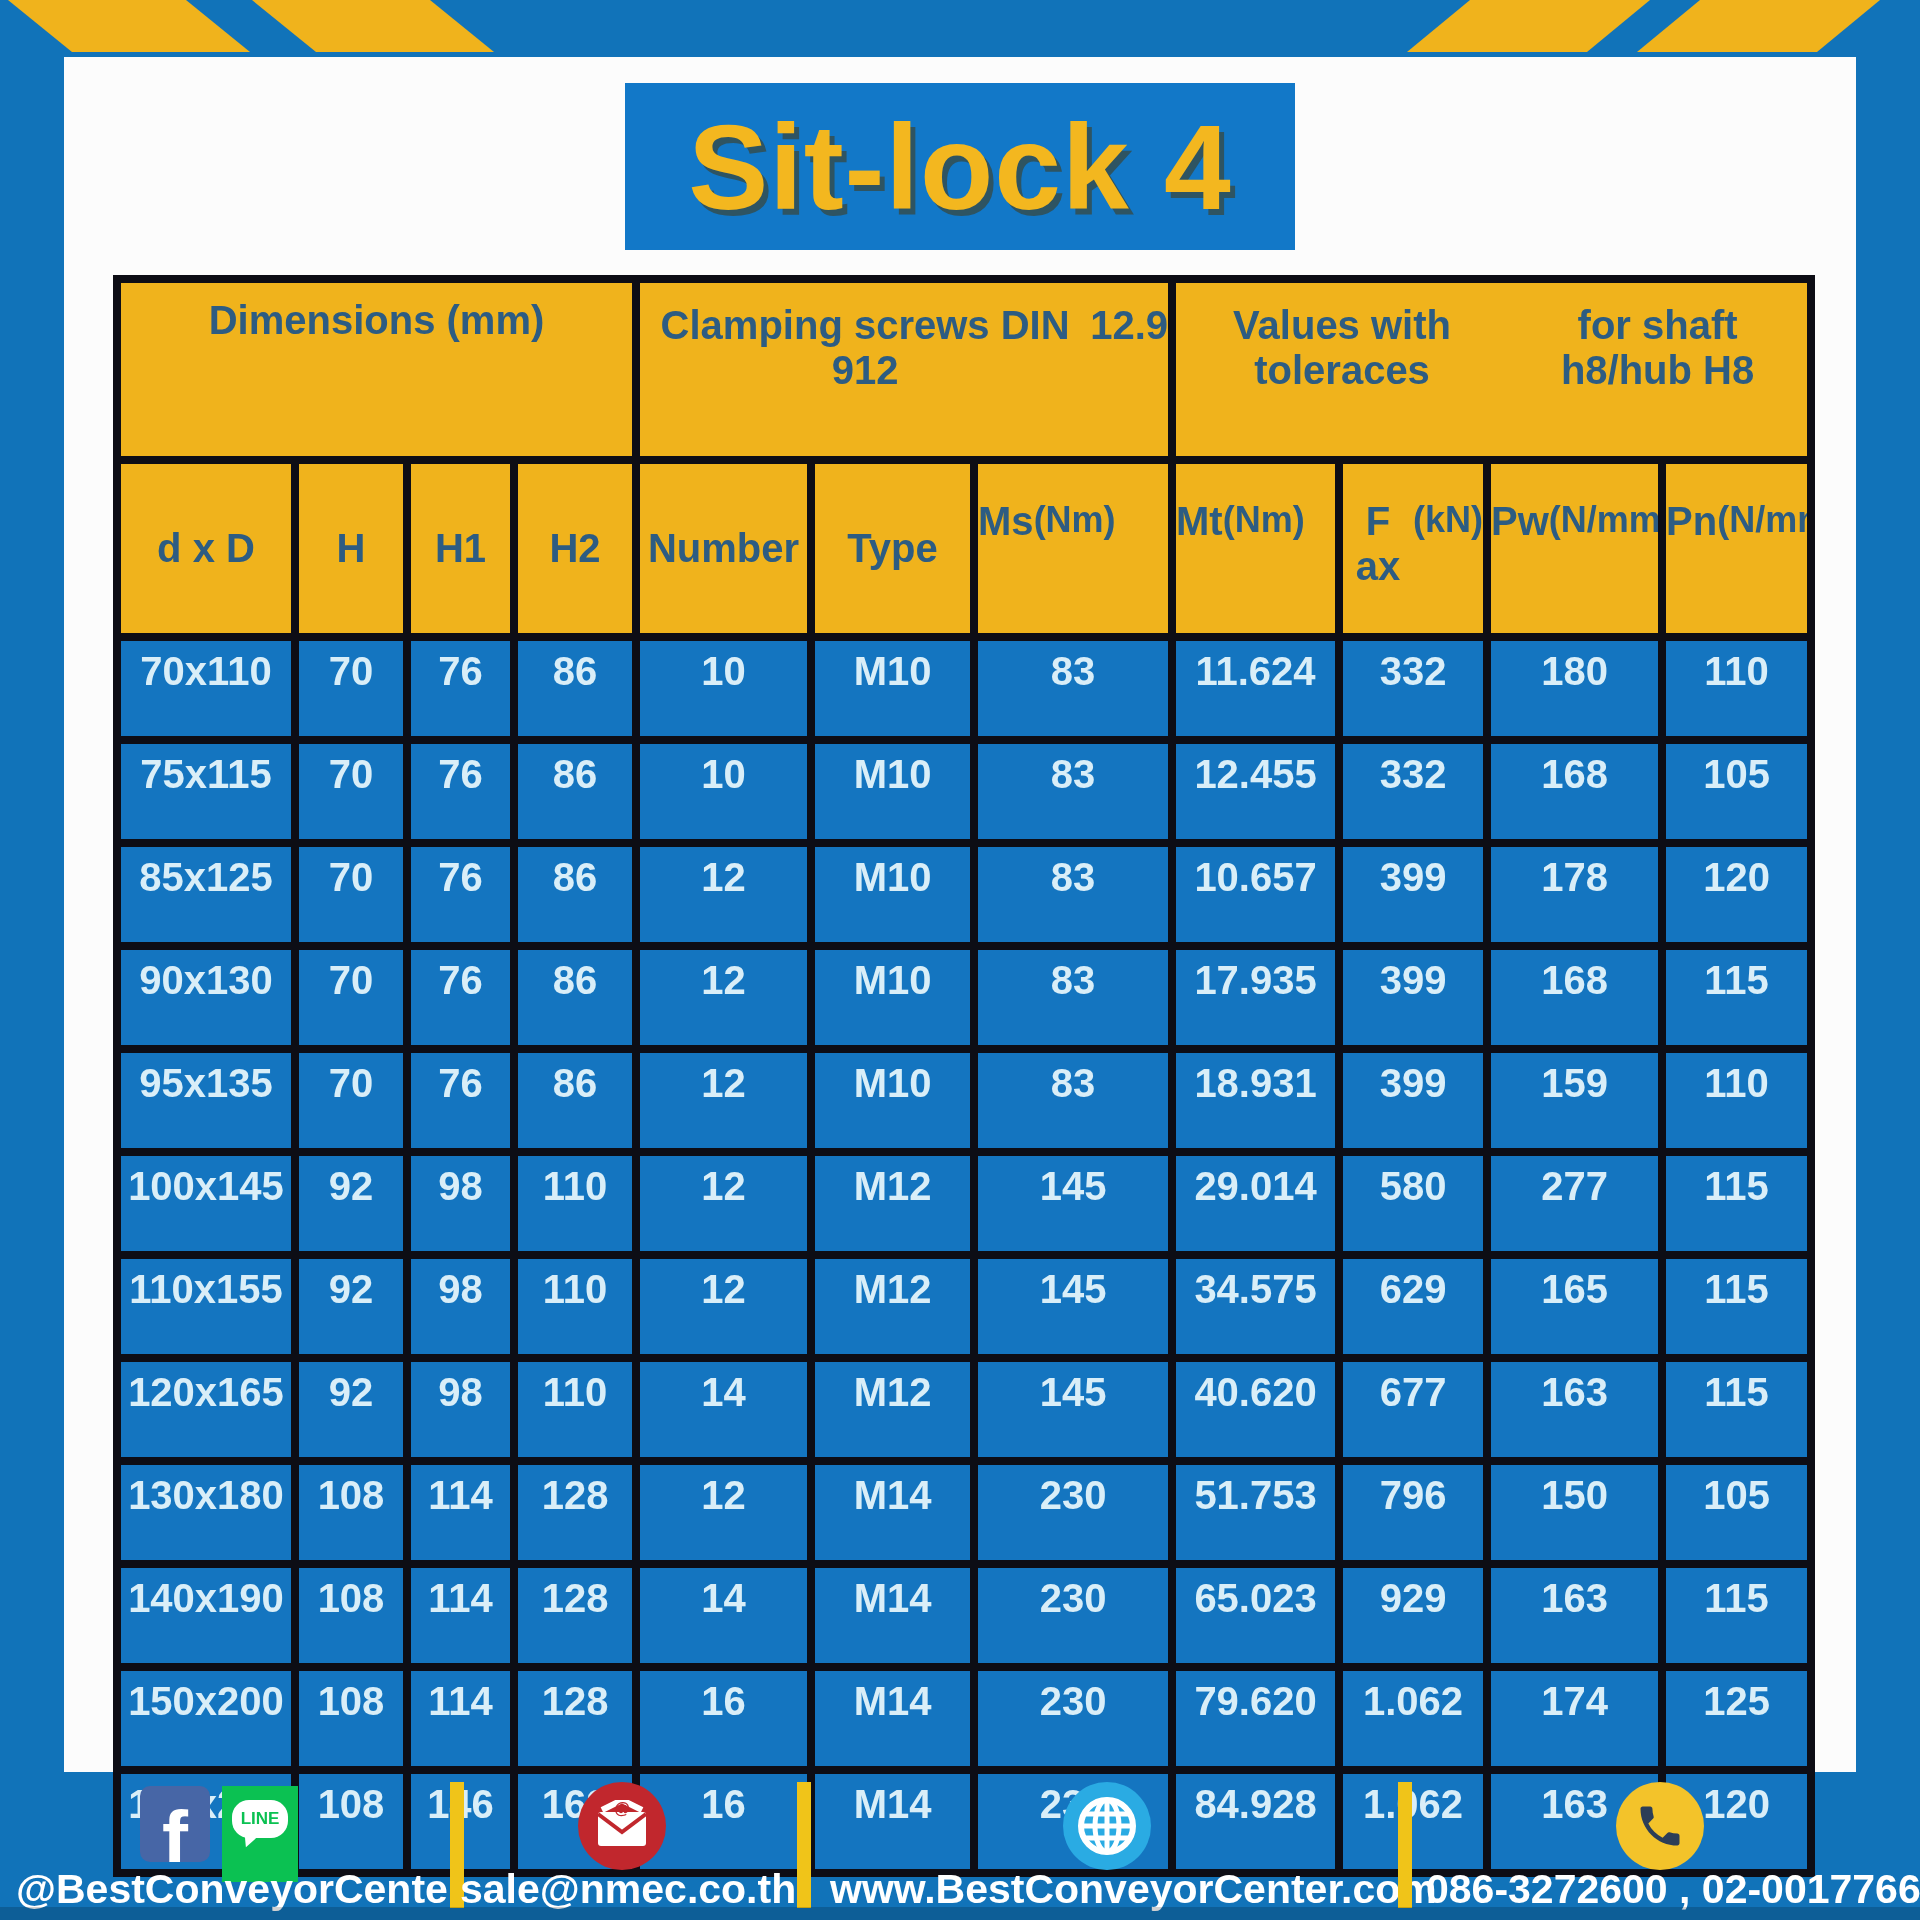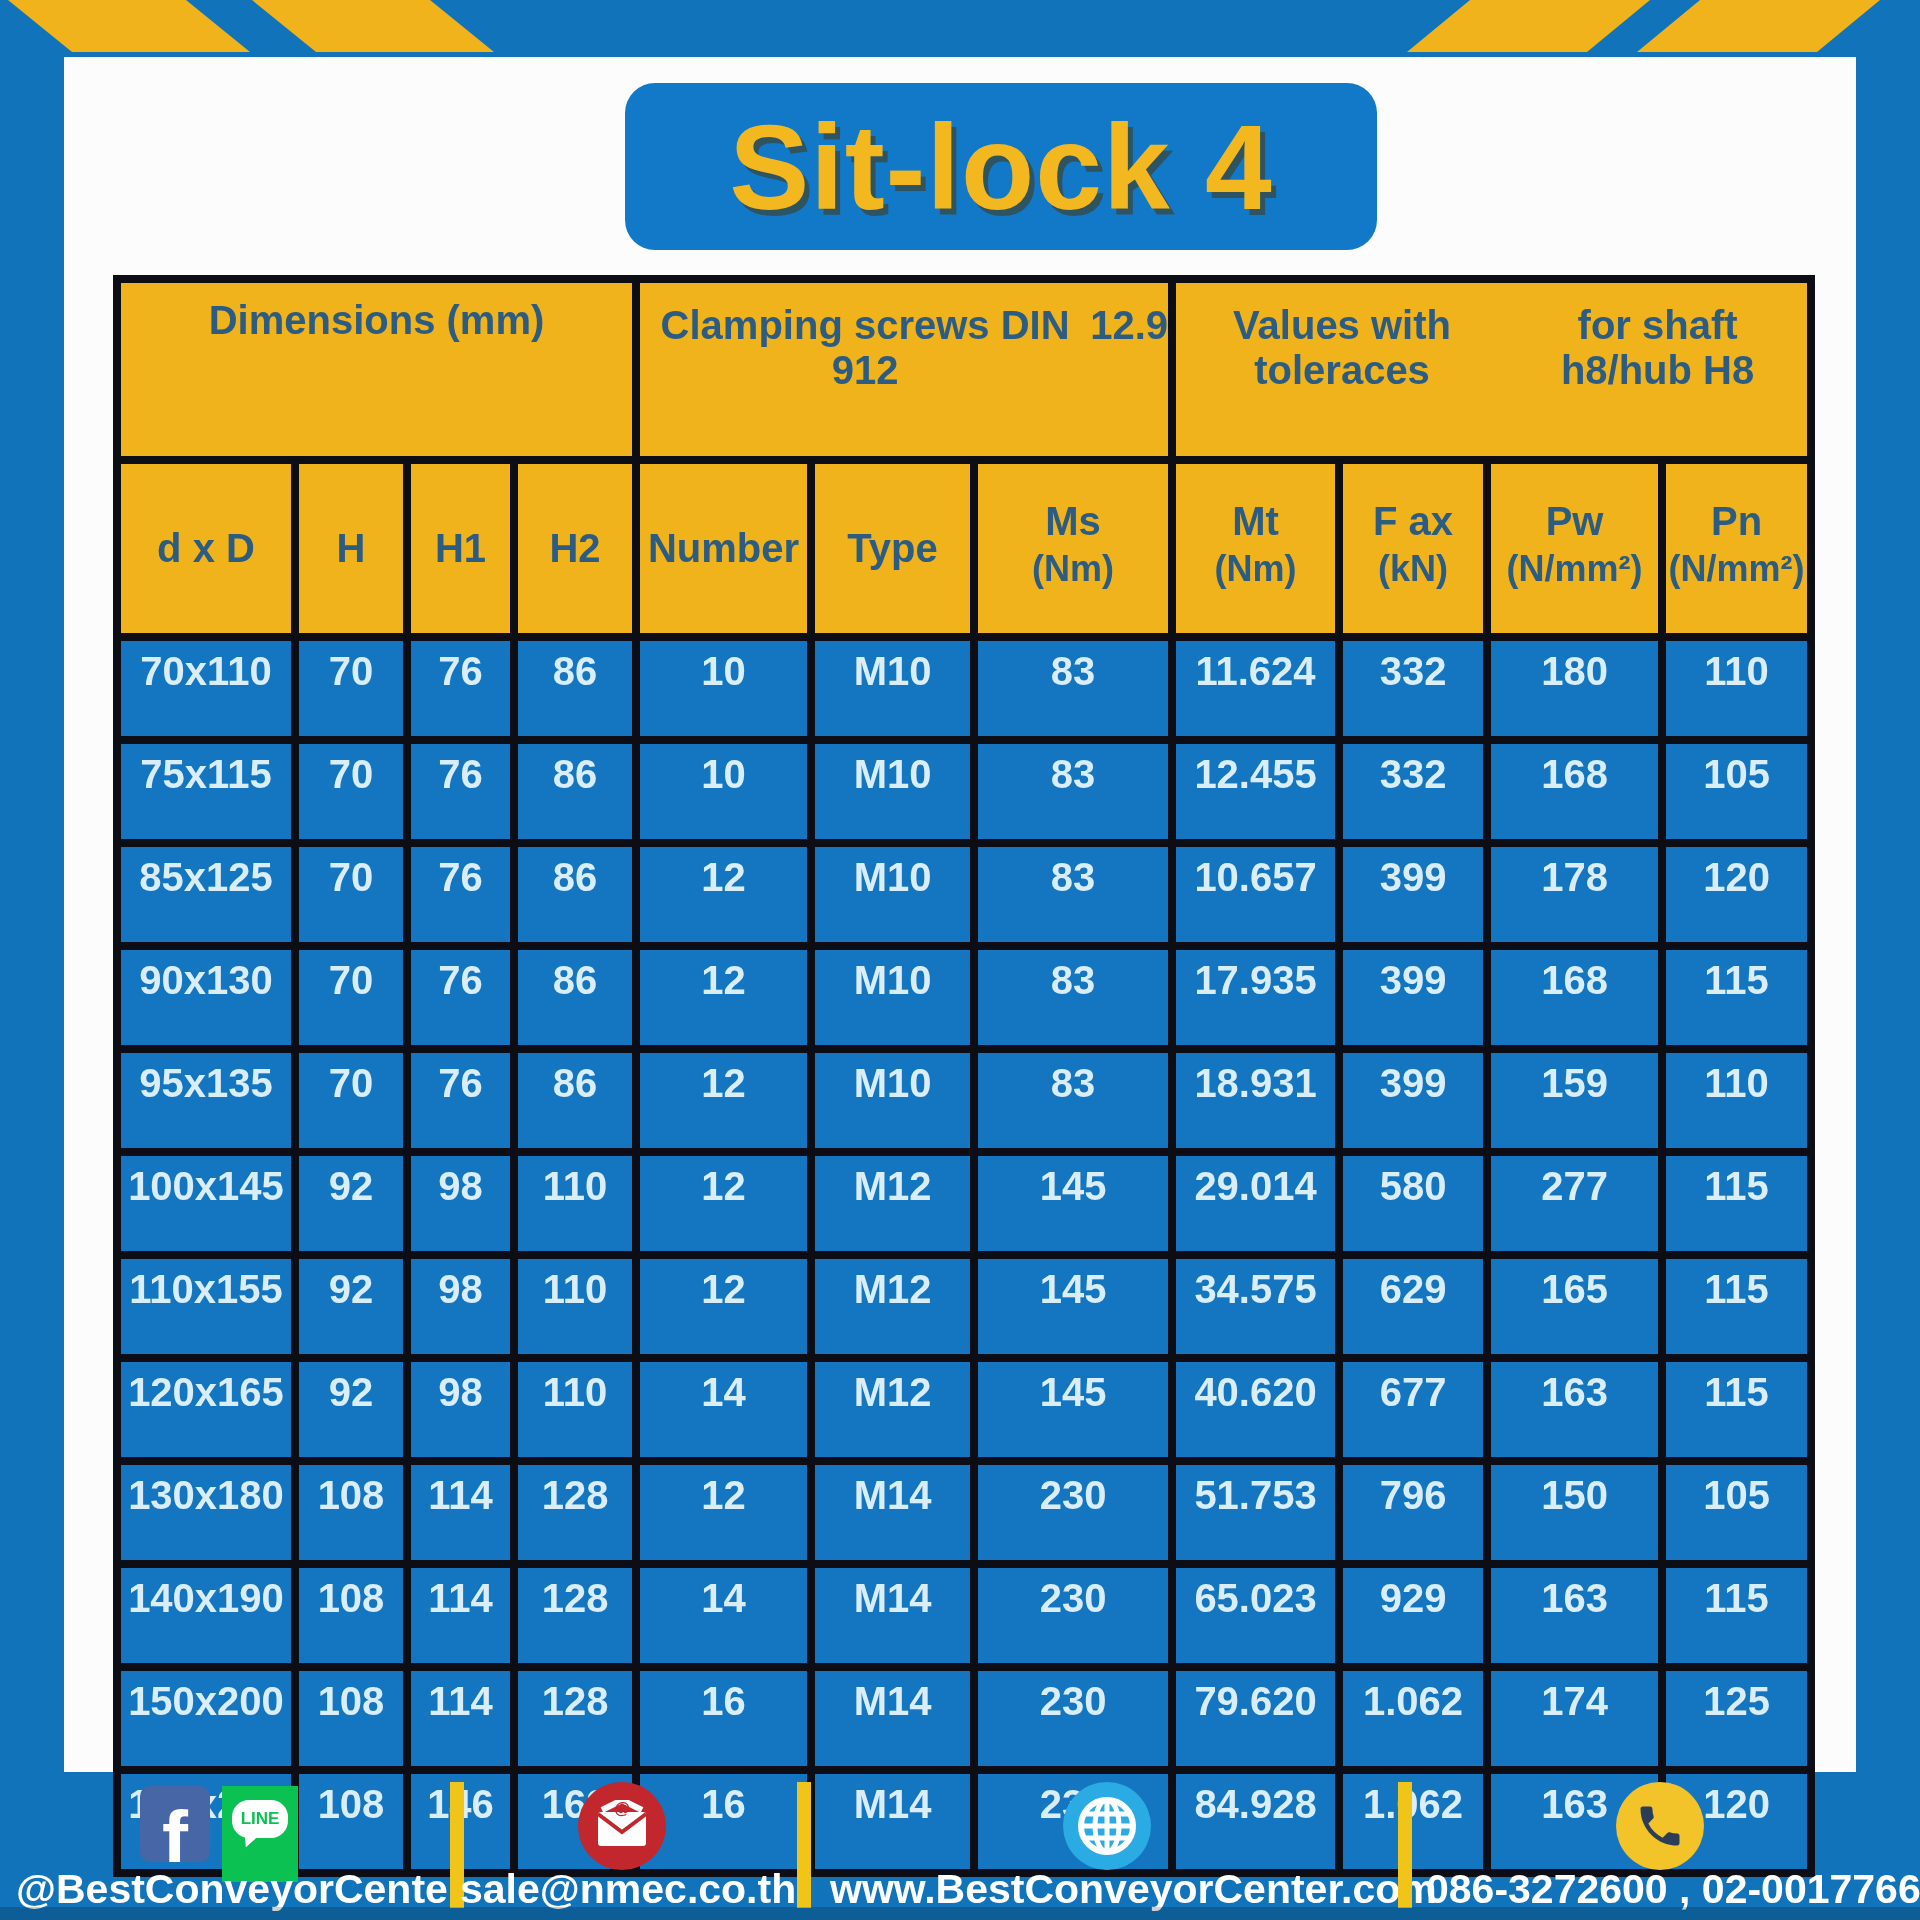--- a/index.html
+++ b/index.html
@@ -1,37 +1,37 @@
 <!DOCTYPE html>
 <html><head>
 <meta charset="utf-8">
 <style>
   html,body{margin:0;padding:0;}
   body{width:1920px;height:1920px;position:relative;overflow:hidden;
        font-family:"Liberation Sans","DejaVu Sans",sans-serif;background:#1173b9;}
   #frame{position:absolute;left:0;top:0;width:1920px;height:1920px;}
   #stripes{position:absolute;left:0;top:0;}
   #white-area{position:absolute;left:64px;top:57px;width:1792px;height:1715px;background:#fcfcfc;}
-  #title-box{position:absolute;left:625px;top:83px;width:752px;height:167px;background:#1278c8;
-             display:flex;align-items:center;justify-content:center;border-radius:30px;}
+  #title-box{position:absolute;left:625px;top:83px;width:670px;height:167px;background:#1278c8;
+             display:flex;align-items:center;justify-content:center;}
   #title-box .title-text{color:#f3b71f;font-size:120px;font-weight:bold;letter-spacing:1px;
              text-shadow:5px 6px 0 rgba(70,55,15,0.55);}
   
   table#spec{position:absolute;left:113px;top:275px;width:1694px;border-collapse:collapse;
              table-layout:fixed;background:#0d0d15;}
   table#spec th,table#spec td{border:8px solid #0d0d15;font-weight:bold;text-align:center;
              overflow:hidden;}
   tr.group-row th{background:#f0b31c;color:#2d5c82;font-size:40px;height:173px;
              border-bottom-width:13px;padding:0;}
   .grp{height:100%;display:flex;flex-direction:row;justify-content:space-between;
              padding:20px 0 30px;box-sizing:border-box;}
   .grp.center{justify-content:center;padding:7px;margin-top:15px;}
   tr.sub-row th{background:#f0b31c;color:#2d5c82;font-size:40px;height:169px;
              vertical-align:middle;padding:0;}
-  .two-line{height:127px;display:flex;flex-direction:column;justify-content:space-between;
+  .two-line{height:127px;display:flex;flex-direction:row;
              padding:14px 0 22px;box-sizing:border-box;}
   .two-line .unit{font-size:36px;}
   tr.data-row td{background:#1475c0;color:#d9eef8;font-size:40px;height:86px;
              vertical-align:top;padding-top:8px;}
   
   #footer{position:absolute;left:0;top:1772px;width:1920px;height:148px;}
   .caption{position:absolute;top:94px;color:#ffffff;font-size:41px;font-weight:bold;
            text-align:center;white-space:nowrap;}
   .divider{position:absolute;top:10px;width:14px;height:126px;background:#f0c419;}
   .badge{position:absolute;top:10px;width:88px;height:88px;border-radius:50%;

